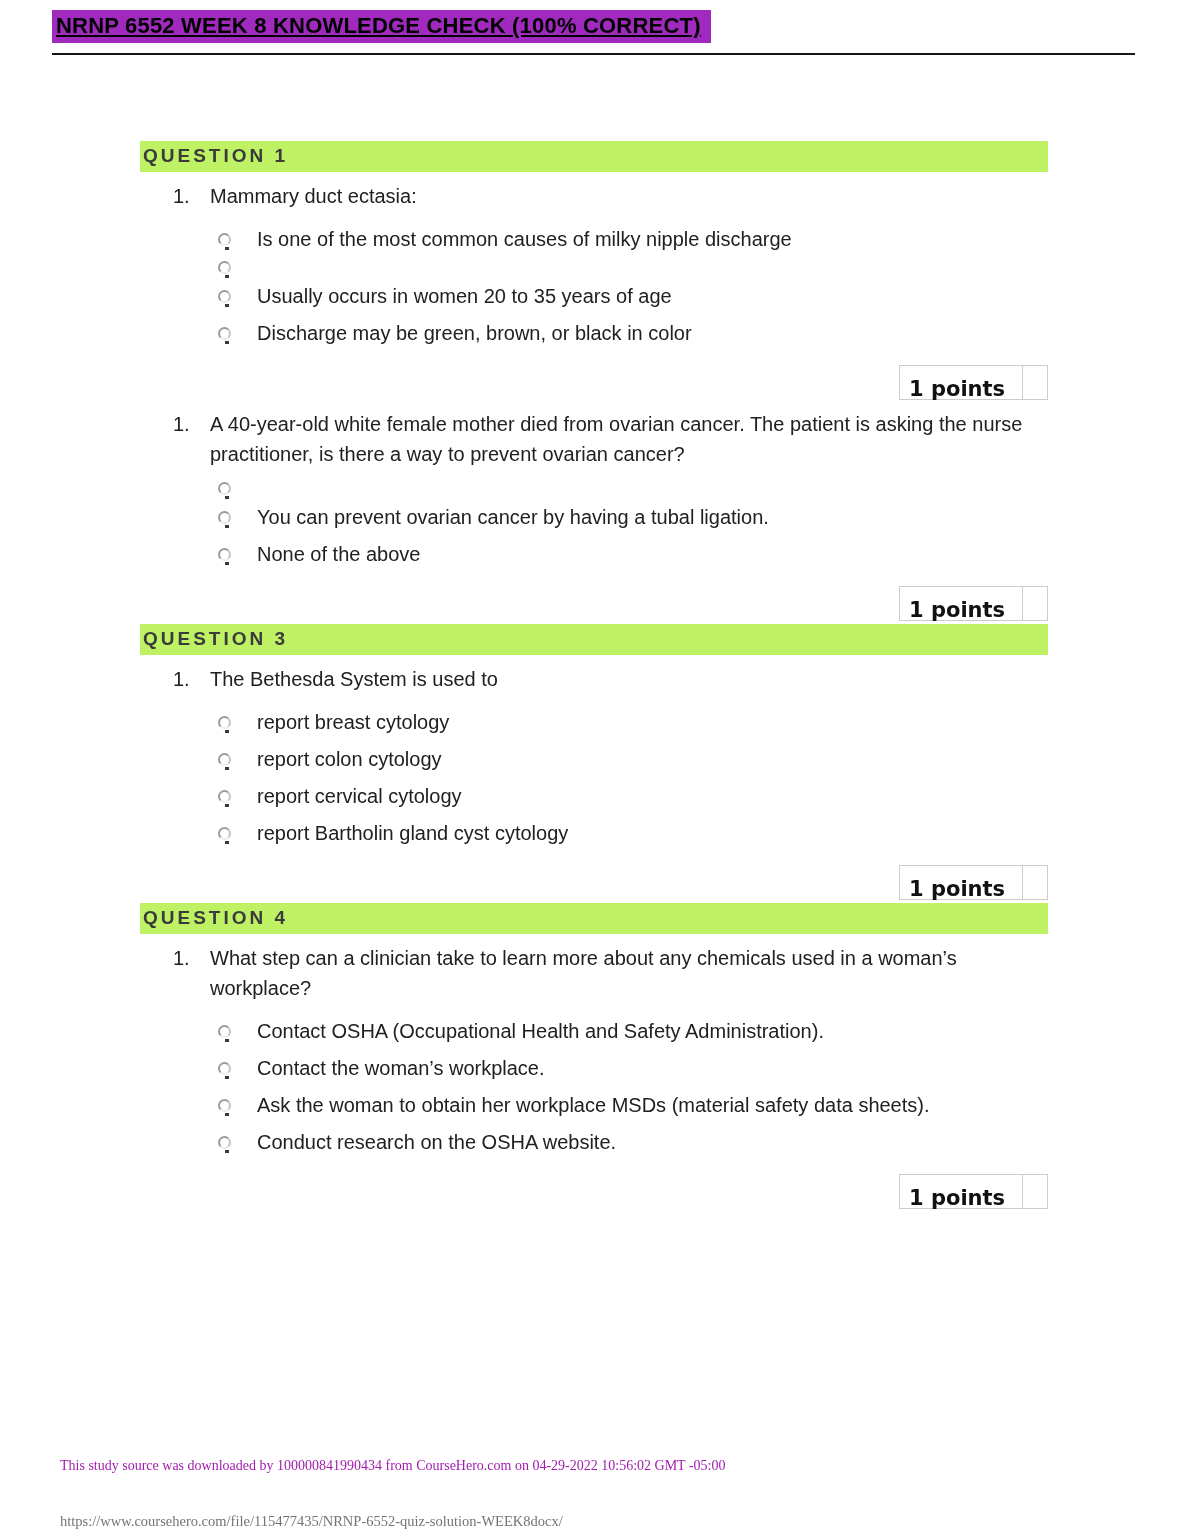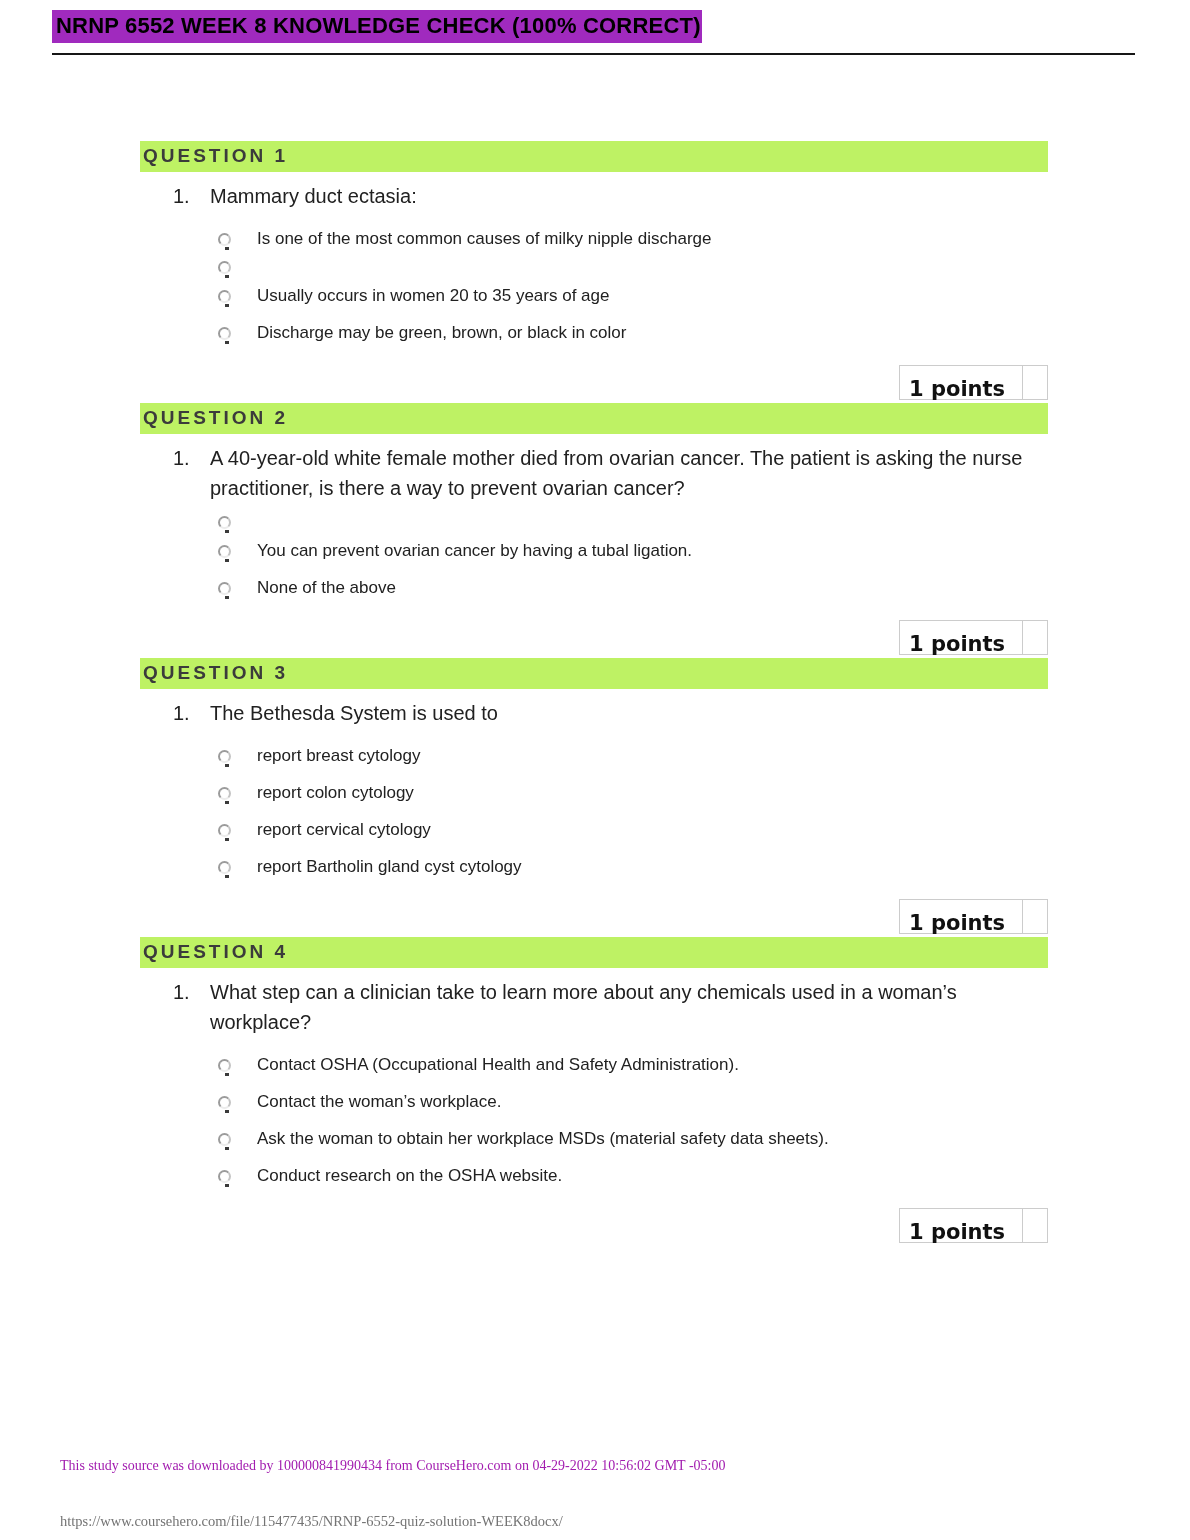--- a/index.html
+++ b/index.html
@@ -9,22 +9,23 @@
     font-family: "Liberation Sans", sans-serif; color: #212121;
   }
 
   
   .title-wrap { margin: 10px 0 0 52px; }
   .title-highlight {
     display: inline-block;
     background: #A02ABE;
     color: #000000;
     font-size: 22px; font-weight: bold;
-    padding: 3px 1px 4px 4px;
+    padding: 3px 10px 4px 4px;
     letter-spacing: 0.2px;
+    text-decoration: underline;
   }
   .title-divider {
     margin: 10px 0 0 52px; width: 1083px;
     border: none; border-top: 2px solid #161616;
   }
 
   
   .content { margin: 86px 0 0 140px; width: 908px; }
 
   .question-block { margin-bottom: 3px; }
@@ -40,21 +41,21 @@
     margin: 9px 0 0 33px;
     font-size: 20px; line-height: 30px;
   }
   .q-num { width: 37px; flex: none; }
   .q-text { max-width: 815px; }
 
   .options { margin-top: 13px; }
   .option-row {
     display: flex; align-items: center;
     margin: 0 0 7px 78px;
-    font-size: 17px; line-height: 30px;
+    font-size: 20px; line-height: 30px;
   }
   .radio {
     width: 13px; height: 13px; flex: none;
     border-radius: 50%;
     border: 2px solid #9b9b9b;
     border-bottom-color: #ececec;
     border-right-color: #c4c4c4;
     position: relative;
     margin-right: 26px;
     cursor: pointer;
@@ -130,21 +131,20 @@
         <span class="option-label">Discharge may be green, brown, or black in color</span>
       </div>
     </div>
     <div class="points-row">
       <div class="points-badge">1 points</div>
       <div class="points-empty"></div>
     </div>
   </div>
 
   <div class="question-block">
-    <div class="q-header">QUESTION 2</div>
     <div class="q-item">
       <span class="q-num">1.</span>
       <span class="q-text">A 40-year-old white female mother died from ovarian cancer. The patient is asking the nurse practitioner, is there a way to prevent ovarian cancer?</span>
     </div>
     <div class="options">
       <div class="option-row">
         <span class="radio"></span>
       </div>
       <div class="option-row">
         <span class="radio"></span>

